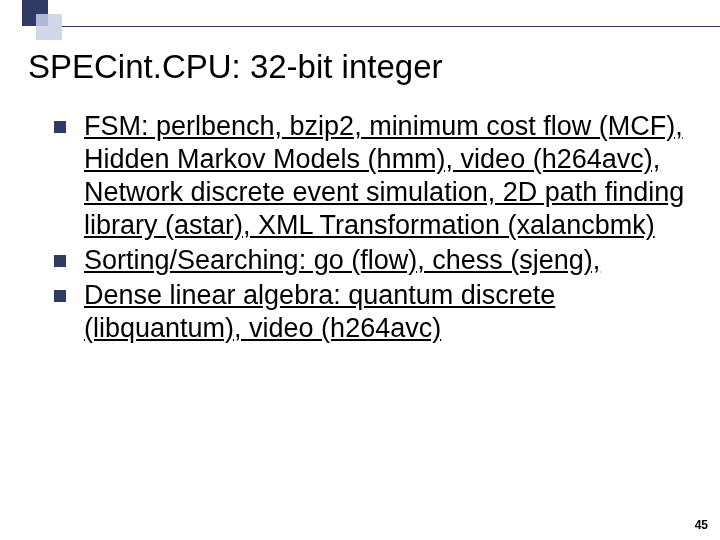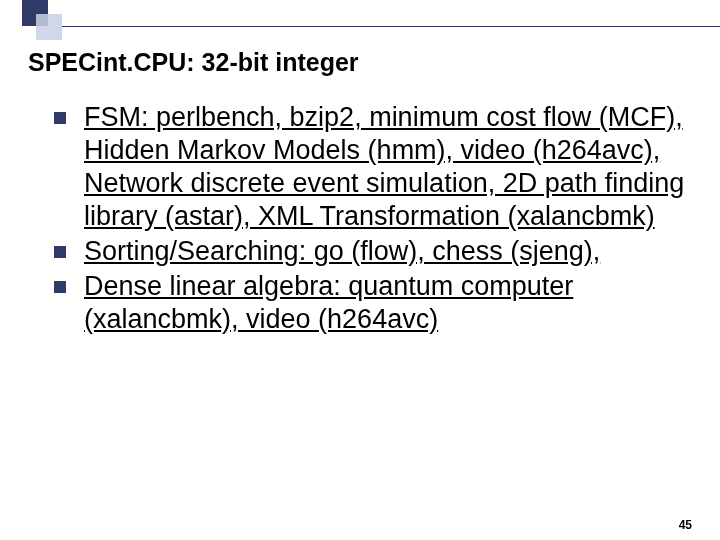--- a/index.html
+++ b/index.html
@@ -40,23 +40,23 @@
     background: #2f3a66;
   }
   .slide {
     position: absolute;
     top: 48px;
     left: 28px;
     right: 24px;
     bottom: 24px;
   }
   .title {
-    font-size: 25px;
+    font-size: 33px;
     color: #000000;
-    font-weight: 700;
+    font-weight: 400;
     margin: 0 0 24px 0;
     letter-spacing: 0px;
   }
   .body {
     margin-left: 26px;
   }
   .item {
     display: flex;
     align-items: flex-start;
     margin-bottom: 2px;
@@ -71,21 +71,21 @@
   }
   .item-text {
     font-size: 27px;
     line-height: 1.22;
     color: #000000;
     text-decoration: underline;
   }
   .page-num {
     position: absolute;
     bottom: 8px;
-    right: 28px;
+    right: 12px;
     font-size: 12px;
     font-weight: bold;
     font-family: Arial, sans-serif;
     color: #000000;
   }
 </style>
 </head>
 <body>
 
 <div class="decor-top">
@@ -100,18 +100,18 @@
     <div class="item">
       <div class="bullet"></div>
       <div class="item-text">FSM: perlbench, bzip2, minimum cost flow (MCF), Hidden Markov Models (hmm), video (h264avc), Network discrete event simulation, 2D path finding library (astar), XML Transformation (xalancbmk)</div>
     </div>
     <div class="item">
       <div class="bullet"></div>
       <div class="item-text">Sorting/Searching: go (flow), chess (sjeng),</div>
     </div>
     <div class="item">
       <div class="bullet"></div>
-      <div class="item-text">Dense linear algebra: quantum computer (xalancbmk), video (h264avc)</div>
+      <div class="item-text">Dense linear algebra: quantum discrete (libquantum), video (h264avc)</div>
     </div>
   </div>
 </div>
 
 <div class="page-num">45</div>
 
 </body></html>

